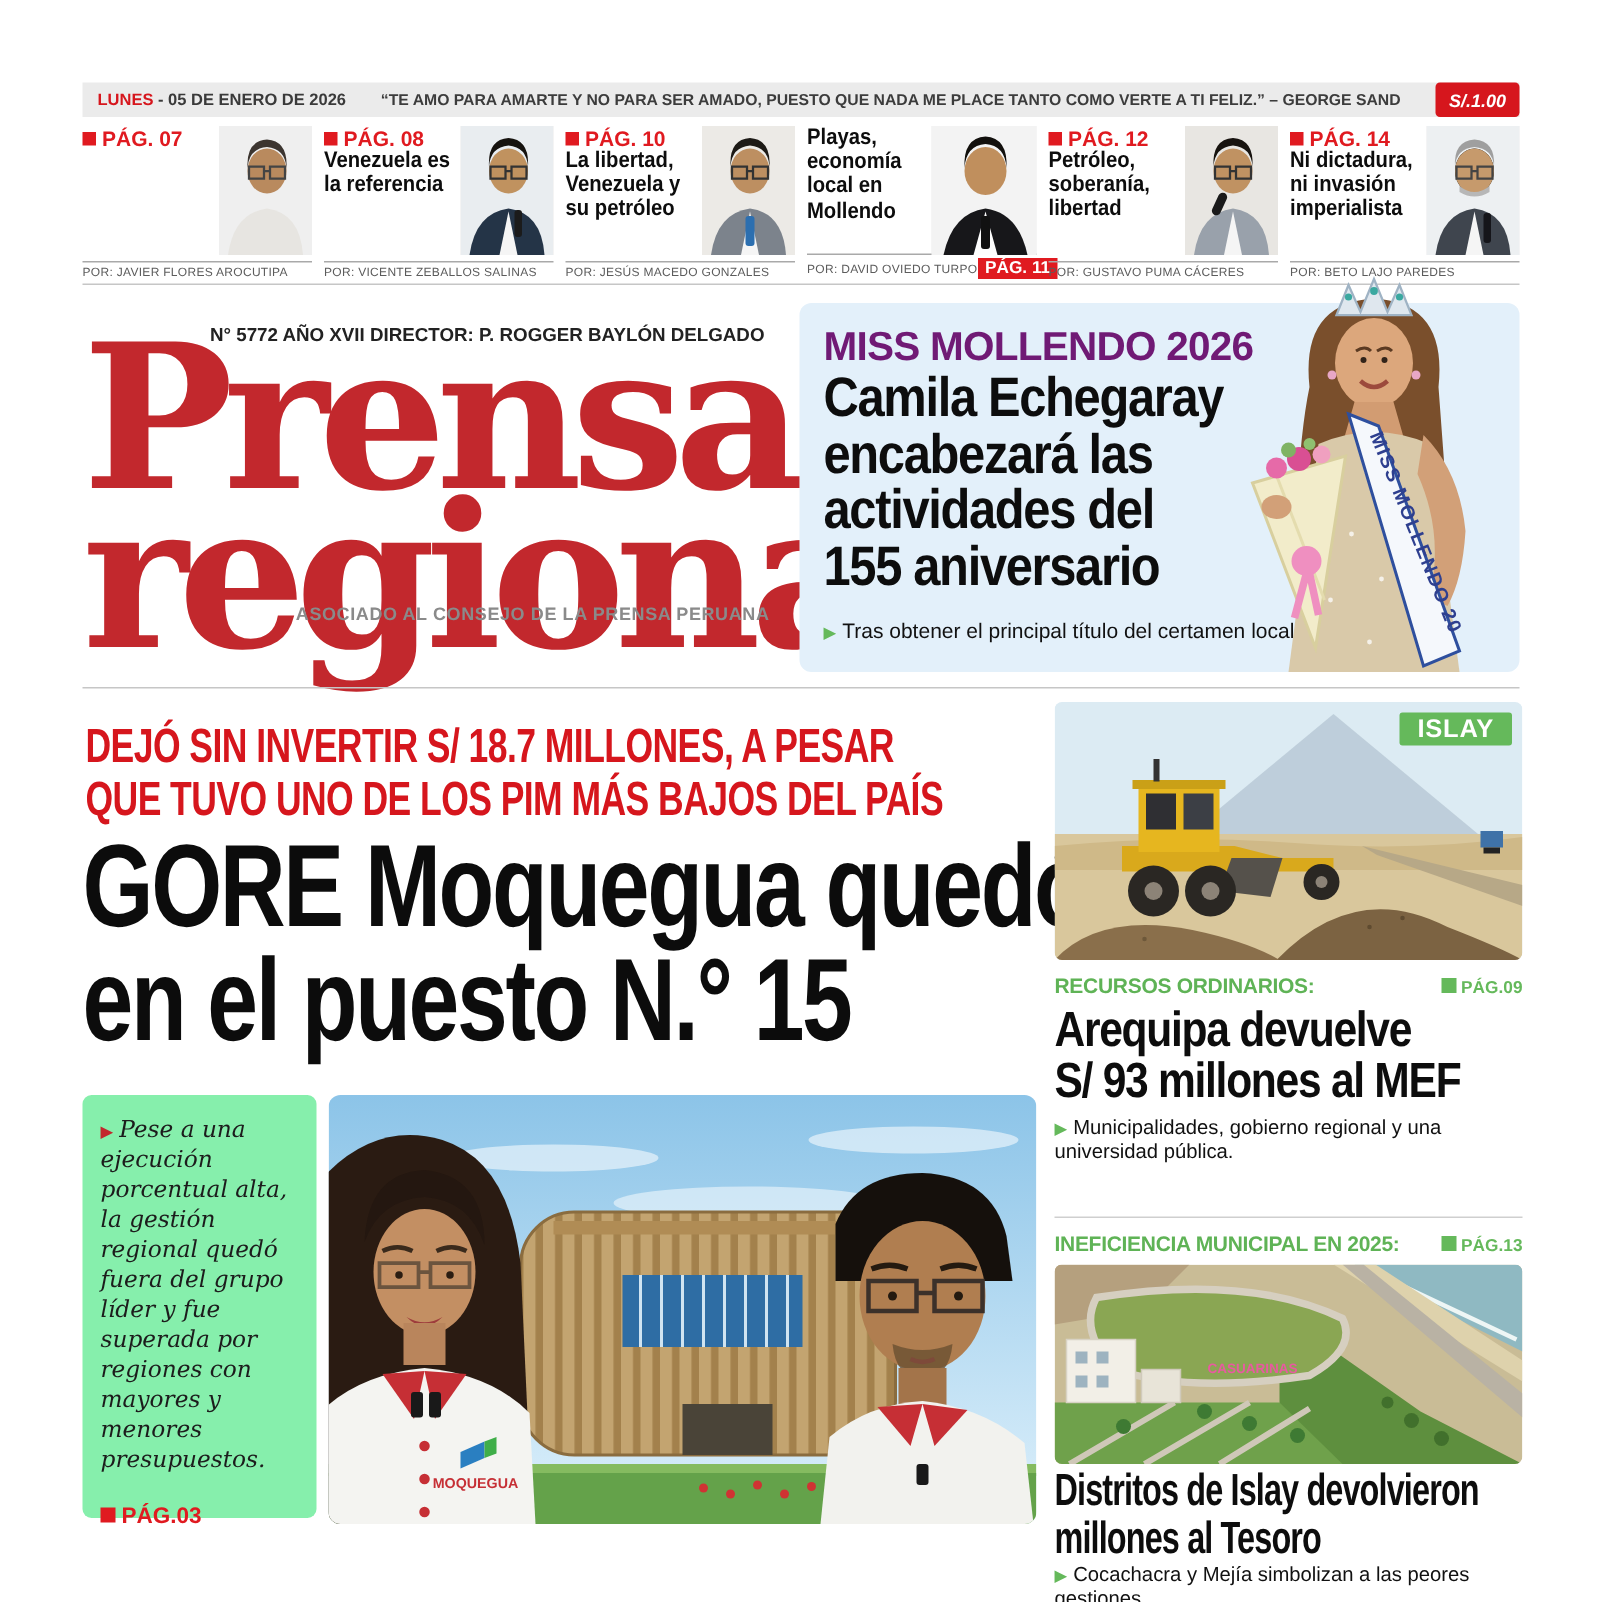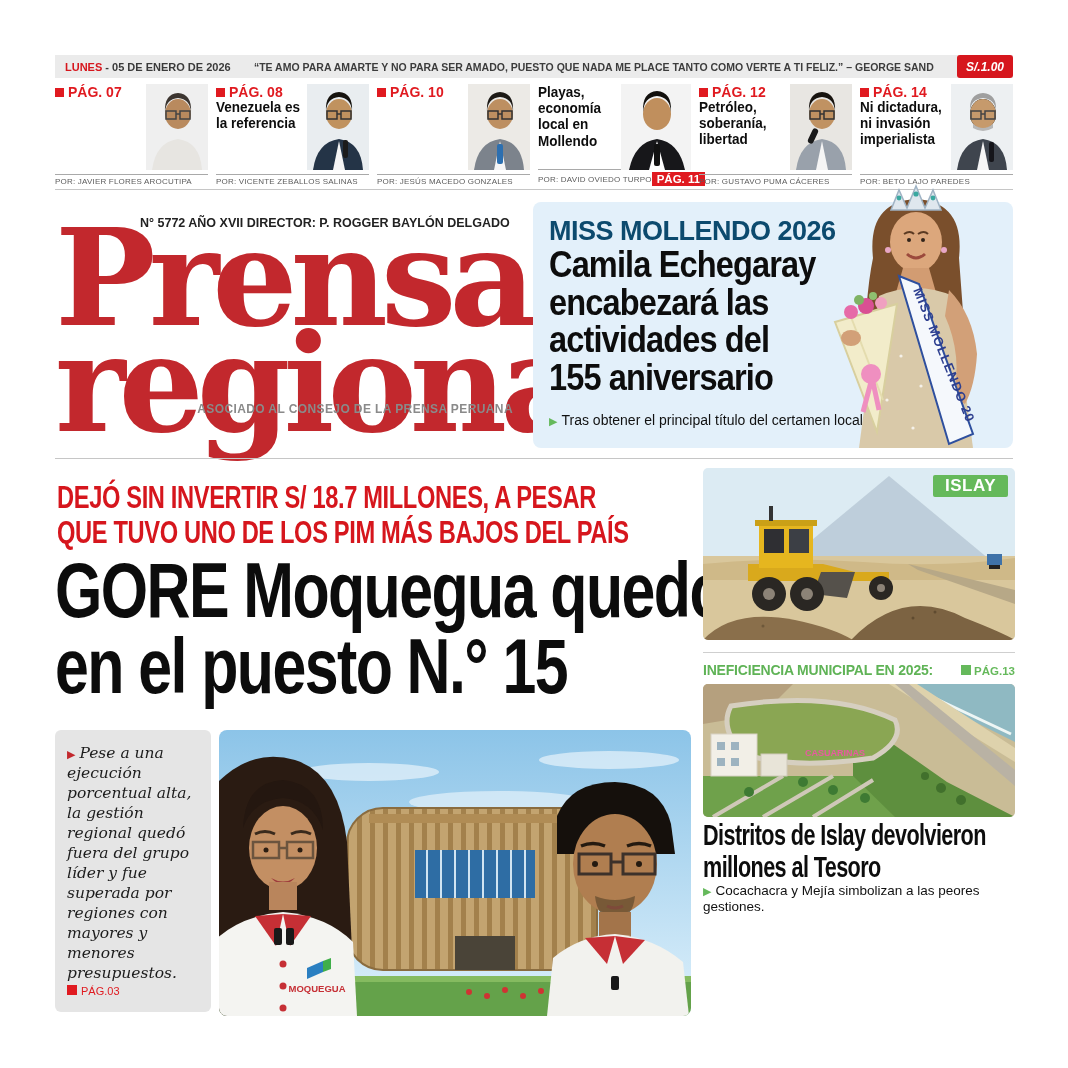--- a/index.html
+++ b/index.html
@@ -38,42 +38,42 @@
   
   .mast-sec{position:absolute;left:55px;top:196px;width:958px;height:260px;}
   .edition{position:absolute;left:85px;top:20px;font-size:12.5px;font-weight:bold;color:#222;white-space:nowrap;}
   .mast-title{position:absolute;left:0;top:30px;font-family:"DejaVu Serif",serif;font-weight:bold;
               font-size:134px;line-height:0.79;letter-spacing:-7px;color:#c2282d;white-space:pre;}
   .tagline{position:absolute;left:0;top:206px;width:458px;text-align:right;font-size:12px;
            font-weight:bold;color:#8a8a8a;letter-spacing:0.4px;}
 
   
   .miss-box{position:absolute;left:478px;top:6px;width:480px;height:246px;background:#e3f0fa;border-radius:8px;}
-  .miss-kicker{position:absolute;left:16px;top:14px;font-size:27px;font-weight:bold;color:#0c4a6e;
+  .miss-kicker{position:absolute;left:16px;top:14px;font-size:27px;font-weight:bold;color:#701a75;
                letter-spacing:-0.5px;white-space:nowrap;}
   .miss-headline{position:absolute;left:16px;top:44px;width:420px;font-size:37px;font-weight:bold;
                  line-height:1.02;letter-spacing:-1px;color:#0d0d0d;}
   .miss-headline .cond{transform:scaleX(0.88);}
   .pageref{font-size:13px;font-weight:bold;color:#65b95b;white-space:nowrap;}
   .pageref .sq{width:10px;height:10px;margin-right:3px;}
   .miss-deck{position:absolute;left:16px;top:210px;font-size:14px;color:#111;}
   .arrow{font-size:11px;margin-right:4px;}
   .arrow.green{color:#65b95b;} .arrow.red{color:#c2282d;}
   .miss-photo{position:absolute;right:2px;top:-16px;width:190px;height:262px;}
 
   
   .main{position:absolute;left:55px;top:468px;width:958px;height:560px;}
   .lead-kicker{position:absolute;left:2px;top:12px;font-size:32px;font-weight:bold;color:#d6161d;
                line-height:1.1;letter-spacing:-0.5px;transform:scaleX(0.74);transform-origin:left top;white-space:pre;}
   .lead-headline{position:absolute;left:0px;top:84px;font-size:78px;font-weight:bold;color:#0c0c0c;
                  line-height:0.98;letter-spacing:-2px;transform:scaleX(0.78);transform-origin:left top;white-space:pre;}
   .lead-bottom{position:absolute;left:0;top:262px;display:flex;gap:8px;}
-  .note-box{width:132px;height:258px;background:#e5e5e5;border-radius:6px;padding:14px 12px 10px 12px;}
+  .note-box{width:132px;height:258px;background:#86efac;border-radius:6px;padding:14px 12px 10px 12px;}
   .note-text{font-family:"DejaVu Serif",serif;font-style:italic;font-size:15.5px;line-height:1.29;color:#1c1c1c;}
-  .note-page{margin-top:1px;font-size:11px;font-weight:normal;color:#e01a20;}
+  .note-page{margin-top:18px;font-size:15px;font-weight:bold;color:#e01a20;}
   .note-page .sq{width:10px;height:10px;}
   .lead-photo{position:relative;width:472px;height:286px;border-radius:8px;overflow:hidden;}
 
   .right-col{position:absolute;left:648px;top:0;width:312px;}
   .photo-frame{position:relative;border-radius:5px;overflow:hidden;}
   .grader-photo{height:172px;}
   .islay-badge{position:absolute;top:7px;right:7px;background:#65b95b;color:#fff;font-weight:bold;
                font-size:17px;padding:1px 12px;border-radius:2px;letter-spacing:0.5px;}
   .kicker-row{display:flex;justify-content:space-between;align-items:baseline;margin-top:9px;}
   .g-kicker{font-size:14px;font-weight:bold;color:#5fb356;letter-spacing:-0.2px;white-space:nowrap;}
@@ -138,20 +138,23 @@
         </svg>
       </div>
       <div class="col-rule"></div>
       <div class="col-author-row">
           <span class="col-author">POR: VICENTE ZEBALLOS SALINAS</span>
         </div>
     </div>
 
     <div class="col-item">
       <div class="col-page"><span class="sq red"></span><span>PÁG. 10</span></div>
+      <div class="col-title-wrap">
+          <div class="col-title">La libertad, Venezuela y su petróleo</div>
+        </div>
       <div class="col-photo">
         <svg viewBox="0 0 62 86" width="62" height="86">
           <rect width="62" height="86" fill="#eceae6"></rect>
             <ellipse cx="32" cy="30" rx="13" ry="15" fill="#bd8f61"></ellipse>
           <path d="M19 27 Q18 9 32 8 Q46 9 45 27 Q44 14 32 13 Q20 14 19 27Z" fill="#1d1a16"></path>
           <path d="M20 27 h10 v8 h-10 z M34 27 h10 v8 h-10 z M30 30 h4" stroke="#333" fill="none" stroke-width="1.5"></path>
           <path d="M6 86 Q10 58 32 55 Q54 58 56 86 Z" fill="#7c838c"></path>
           <path d="M26 86 L32 57 L38 86 Z" fill="#f5f5f5"></path>
             <rect x="29" y="60" width="6" height="20" rx="2" fill="#2c6fb0"></rect>
         </svg>
@@ -405,20 +408,29 @@
             <circle cx="178" cy="120" r="4" fill="#8c8377"></circle>
           <path d="M148 172 Q200 118 262 150 Q298 164 312 172Z" fill="#7c6342"></path>
           <path d="M0 172 Q30 140 92 152 Q130 160 150 172Z" fill="#8a6f4b"></path>
           <circle cx="210" cy="150" r="1.5" fill="#5f4b30"></circle>
             <circle cx="232" cy="144" r="1.5" fill="#5f4b30"></circle>
             <circle cx="60 " cy="158" r="1.5" fill="#6d583a"></circle>
         </svg>
         <div class="islay-badge">ISLAY</div>
       </div>
 
+      <div class="s1-block">
+        <div class="kicker-row">
+          <span class="g-kicker">RECURSOS ORDINARIOS:</span>
+          <span class="pageref small"><span class="sq green"></span><span>PÁG.09</span></span>
+        </div>
+        <div class="hl-s1">Arequipa devuelve
+S/ 93 millones al MEF</div>
+        <div class="deck"><span class="arrow green">▶</span><span>Municipalidades, gobierno regional y una universidad pública.</span></div>
+      </div>
 
       <div class="divider"></div>
 
       <div class="kicker-row">
         <span class="g-kicker">INEFICIENCIA MUNICIPAL EN 2025:</span>
         <span class="pageref small"><span class="sq green"></span><span>PÁG.13</span></span>
       </div>
 
       <div class="photo-frame aerial-photo">
         <svg viewBox="0 0 312 133" width="312" height="133">

